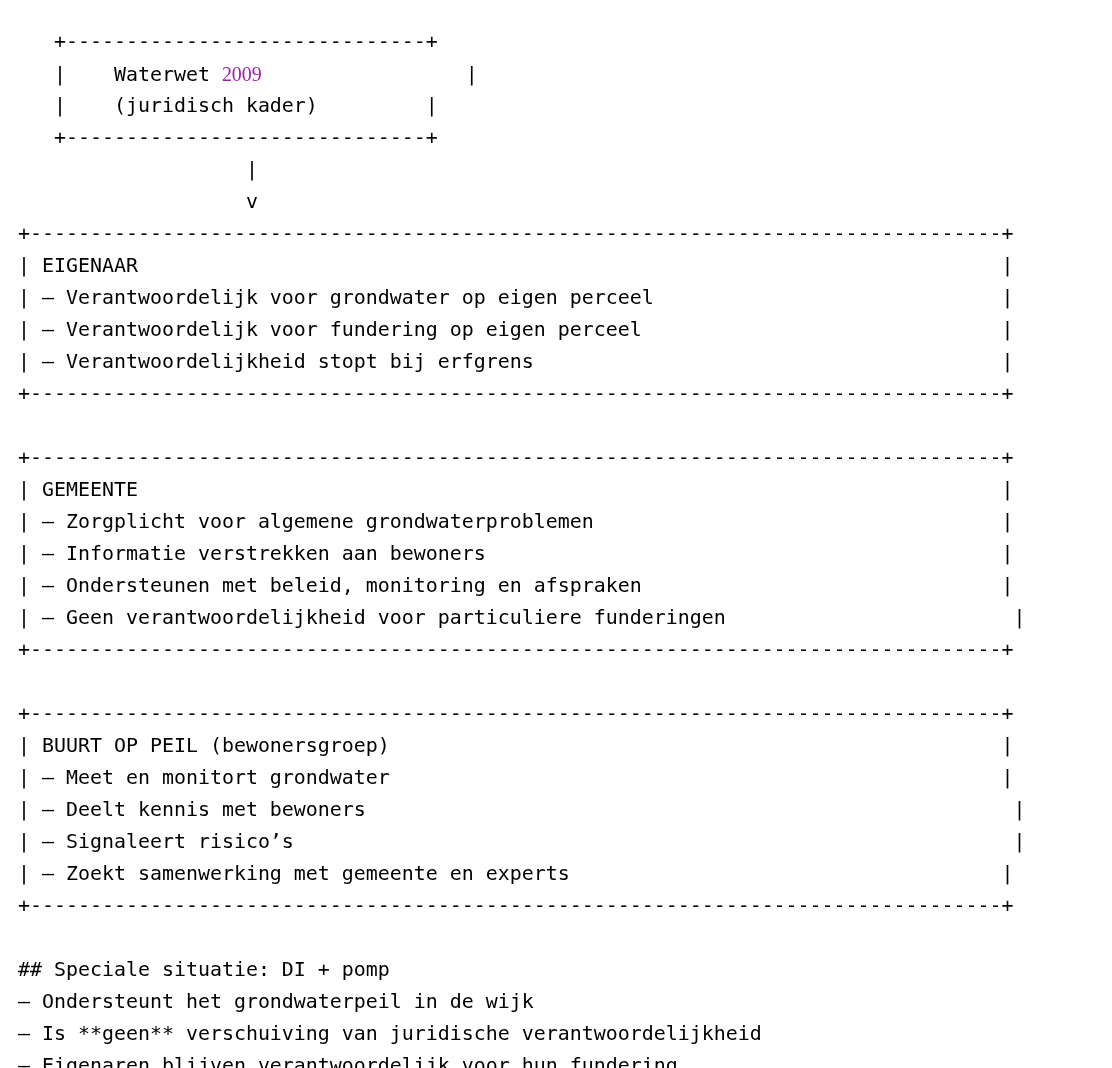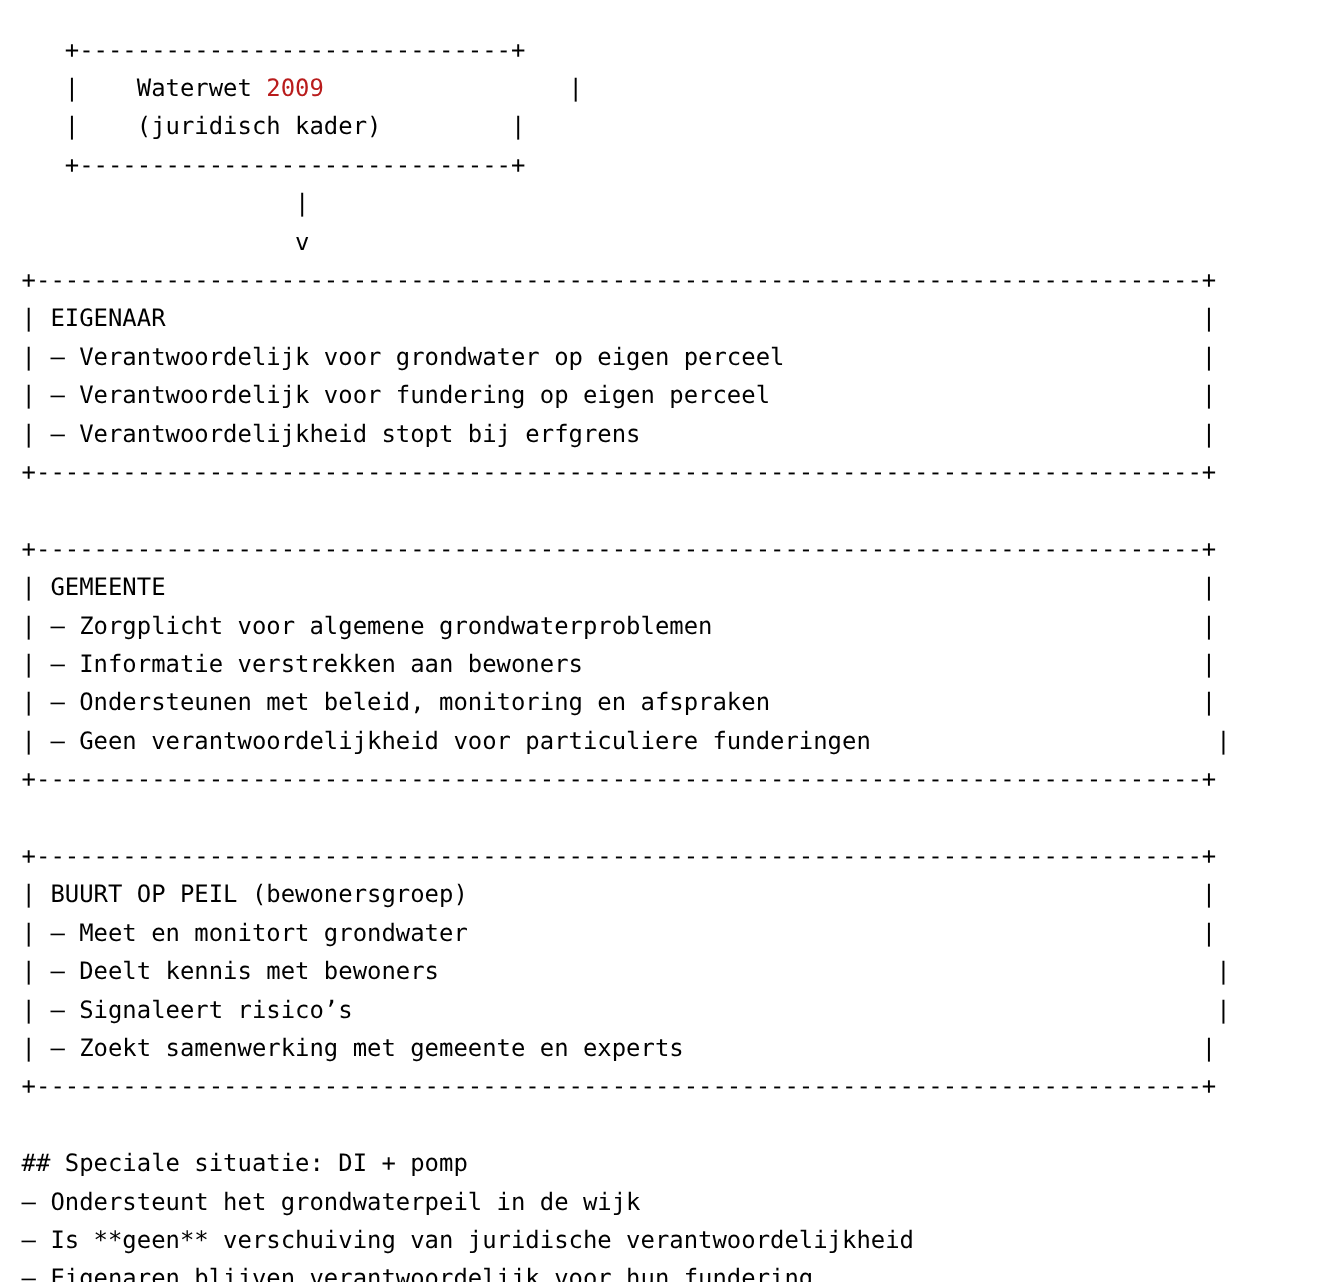--- a/index.html
+++ b/index.html
@@ -39,21 +39,22 @@
     white-space: pre;
     font-family: "DejaVu Sans Mono", "Liberation Mono", monospace;
   }
 
   .ascii-line.blank {
     height: 32px;
   }
 
   
   .tok-number {
-    color: #b91c1c;
+    color: #a21caf;
+    font-family: Liberation Serif, serif;
   }
 
   
   .ascii-block {
     display: block;
   }
 
   
   #ascii-canvas {
     padding-top: 6px;

